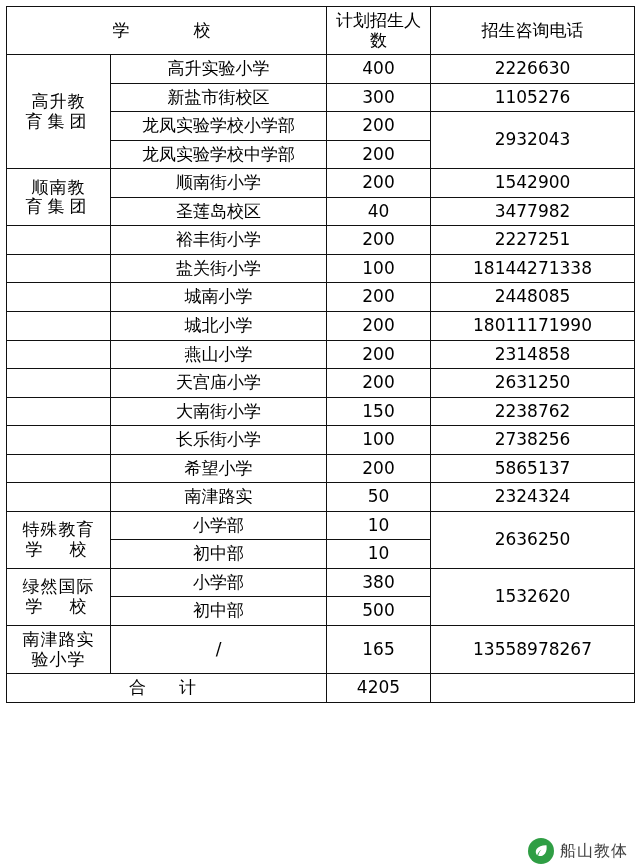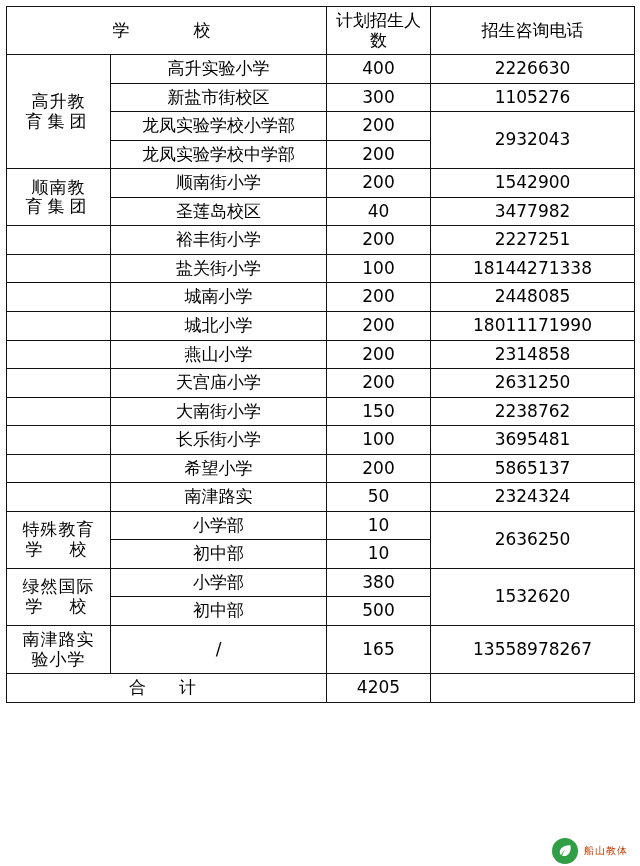--- a/index.html
+++ b/index.html
@@ -78,22 +78,22 @@
     width: 26px;
     height: 26px;
     border-radius: 50%;
     background: #2f9e44;
     display: flex;
     align-items: center;
     justify-content: center;
   }
   .wm-icon svg { display: block; }
   .wm-text {
-    font-size: 10px;
-    color: #c2410c;
+    font-size: 16px;
+    color: #404040;
     letter-spacing: 1px;
     font-family: "DejaVu Sans", "Liberation Sans", sans-serif;
   }
 </style>
 </head>
 <body>
 
 <div class="sheet">
 
   <table class="main">
@@ -188,21 +188,21 @@
       <tr>
         <td class="empty-cell"></td>
         <td>大南街小学</td>
         <td>150</td>
         <td class="phone">2238762</td>
       </tr>
       <tr>
         <td class="empty-cell"></td>
         <td>长乐街小学</td>
         <td>100</td>
-        <td class="phone">3695481</td>
+        <td class="phone">2738256</td>
       </tr>
       <tr>
         <td class="empty-cell"></td>
         <td>希望小学</td>
         <td>200</td>
         <td class="phone">5865137</td>
       </tr>
       <tr>
         <td class="empty-cell"></td>
         <td>南津路实</td>

